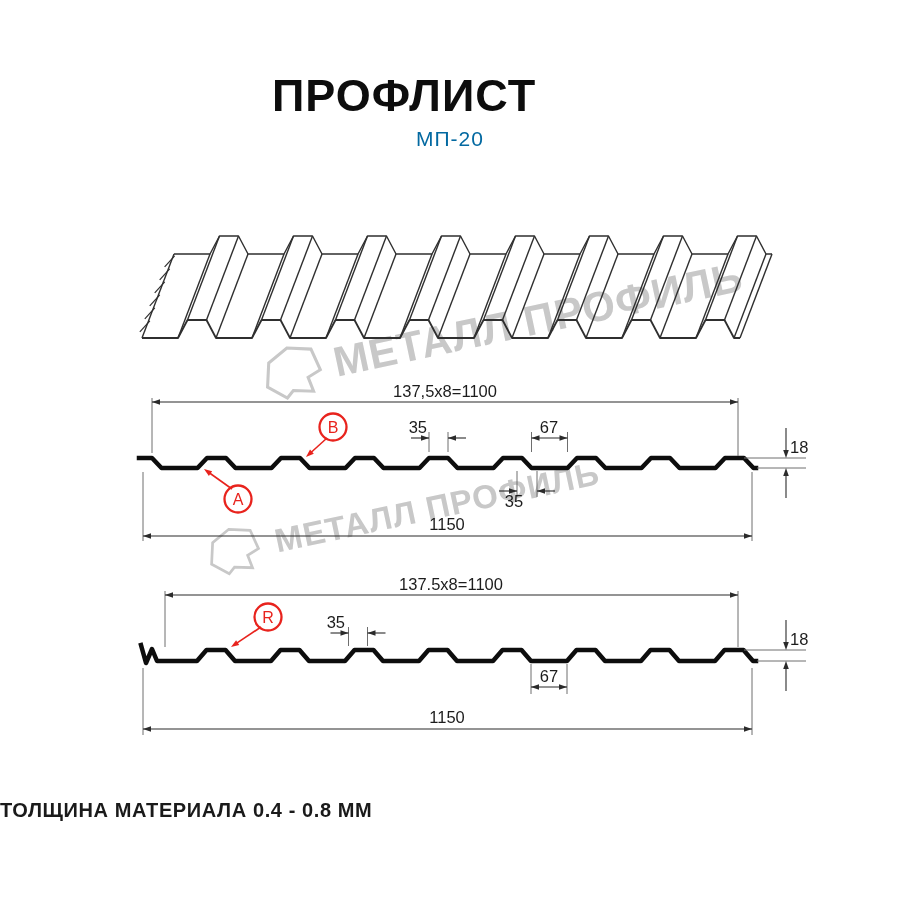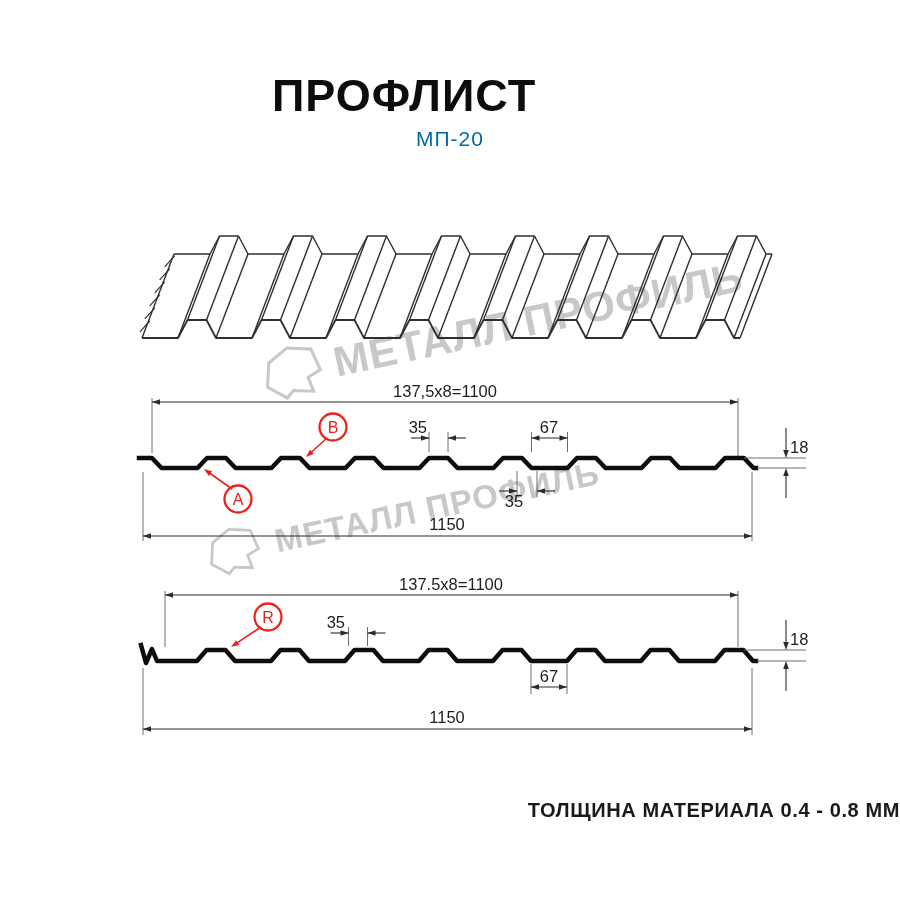--- a/index.html
+++ b/index.html
@@ -9,21 +9,21 @@
   }
   .page-title{
     position:absolute;top:70px;left:0;width:808px;text-align:center;
     font-size:45px;font-weight:700;letter-spacing:1px;color:#0d0d0d;margin:0;
   }
   .page-subtitle{
     position:absolute;top:127px;left:0;width:900px;text-align:center;
     font-size:21px;font-weight:400;letter-spacing:1px;color:#0369a1;
   }
   .caption{
-    position:absolute;top:799px;left:0;width:900px;text-align:right;
+    position:absolute;top:799px;left:0;width:900px;text-align:left;
     font-size:20px;font-weight:700;letter-spacing:0.6px;color:#1a1a1a;
   }
   .watermark{
     position:absolute;display:flex;align-items:center;color:#c8c8c8;z-index:1;
     white-space:nowrap;font-weight:700;
   }
   .watermark .wm-text{letter-spacing:1px;}
   #wm1{left:256px;top:352px;transform:rotate(-12deg);transform-origin:0 0;gap:12px;font-size:42px;}
   #wm2{left:196px;top:534px;transform:rotate(-12deg);transform-origin:0 0;gap:10px;font-size:33px;}
   svg.drawing{position:absolute;left:0;top:0;z-index:2;}

